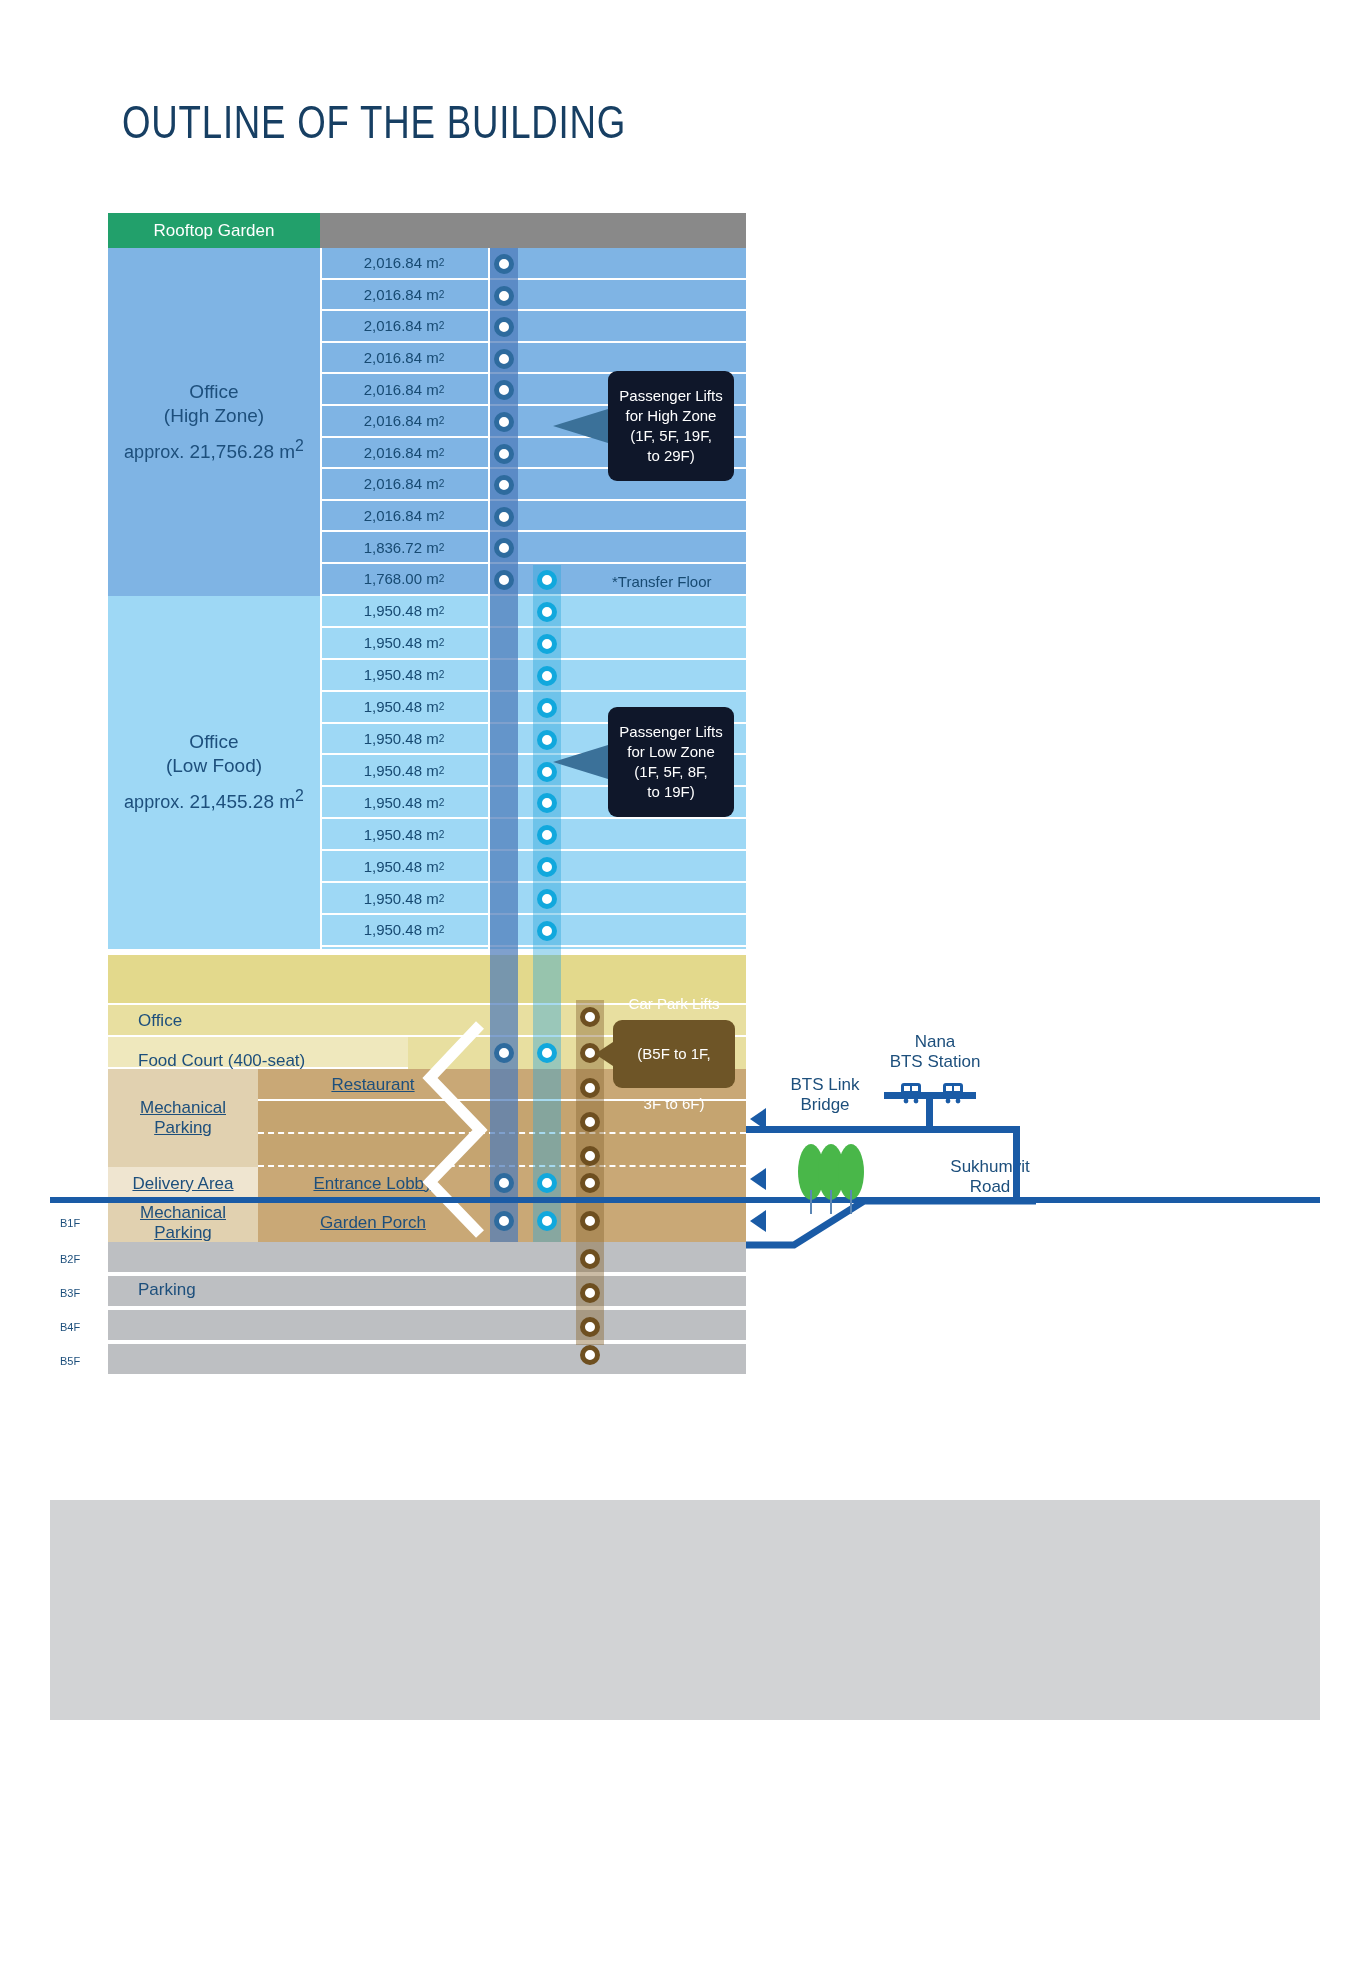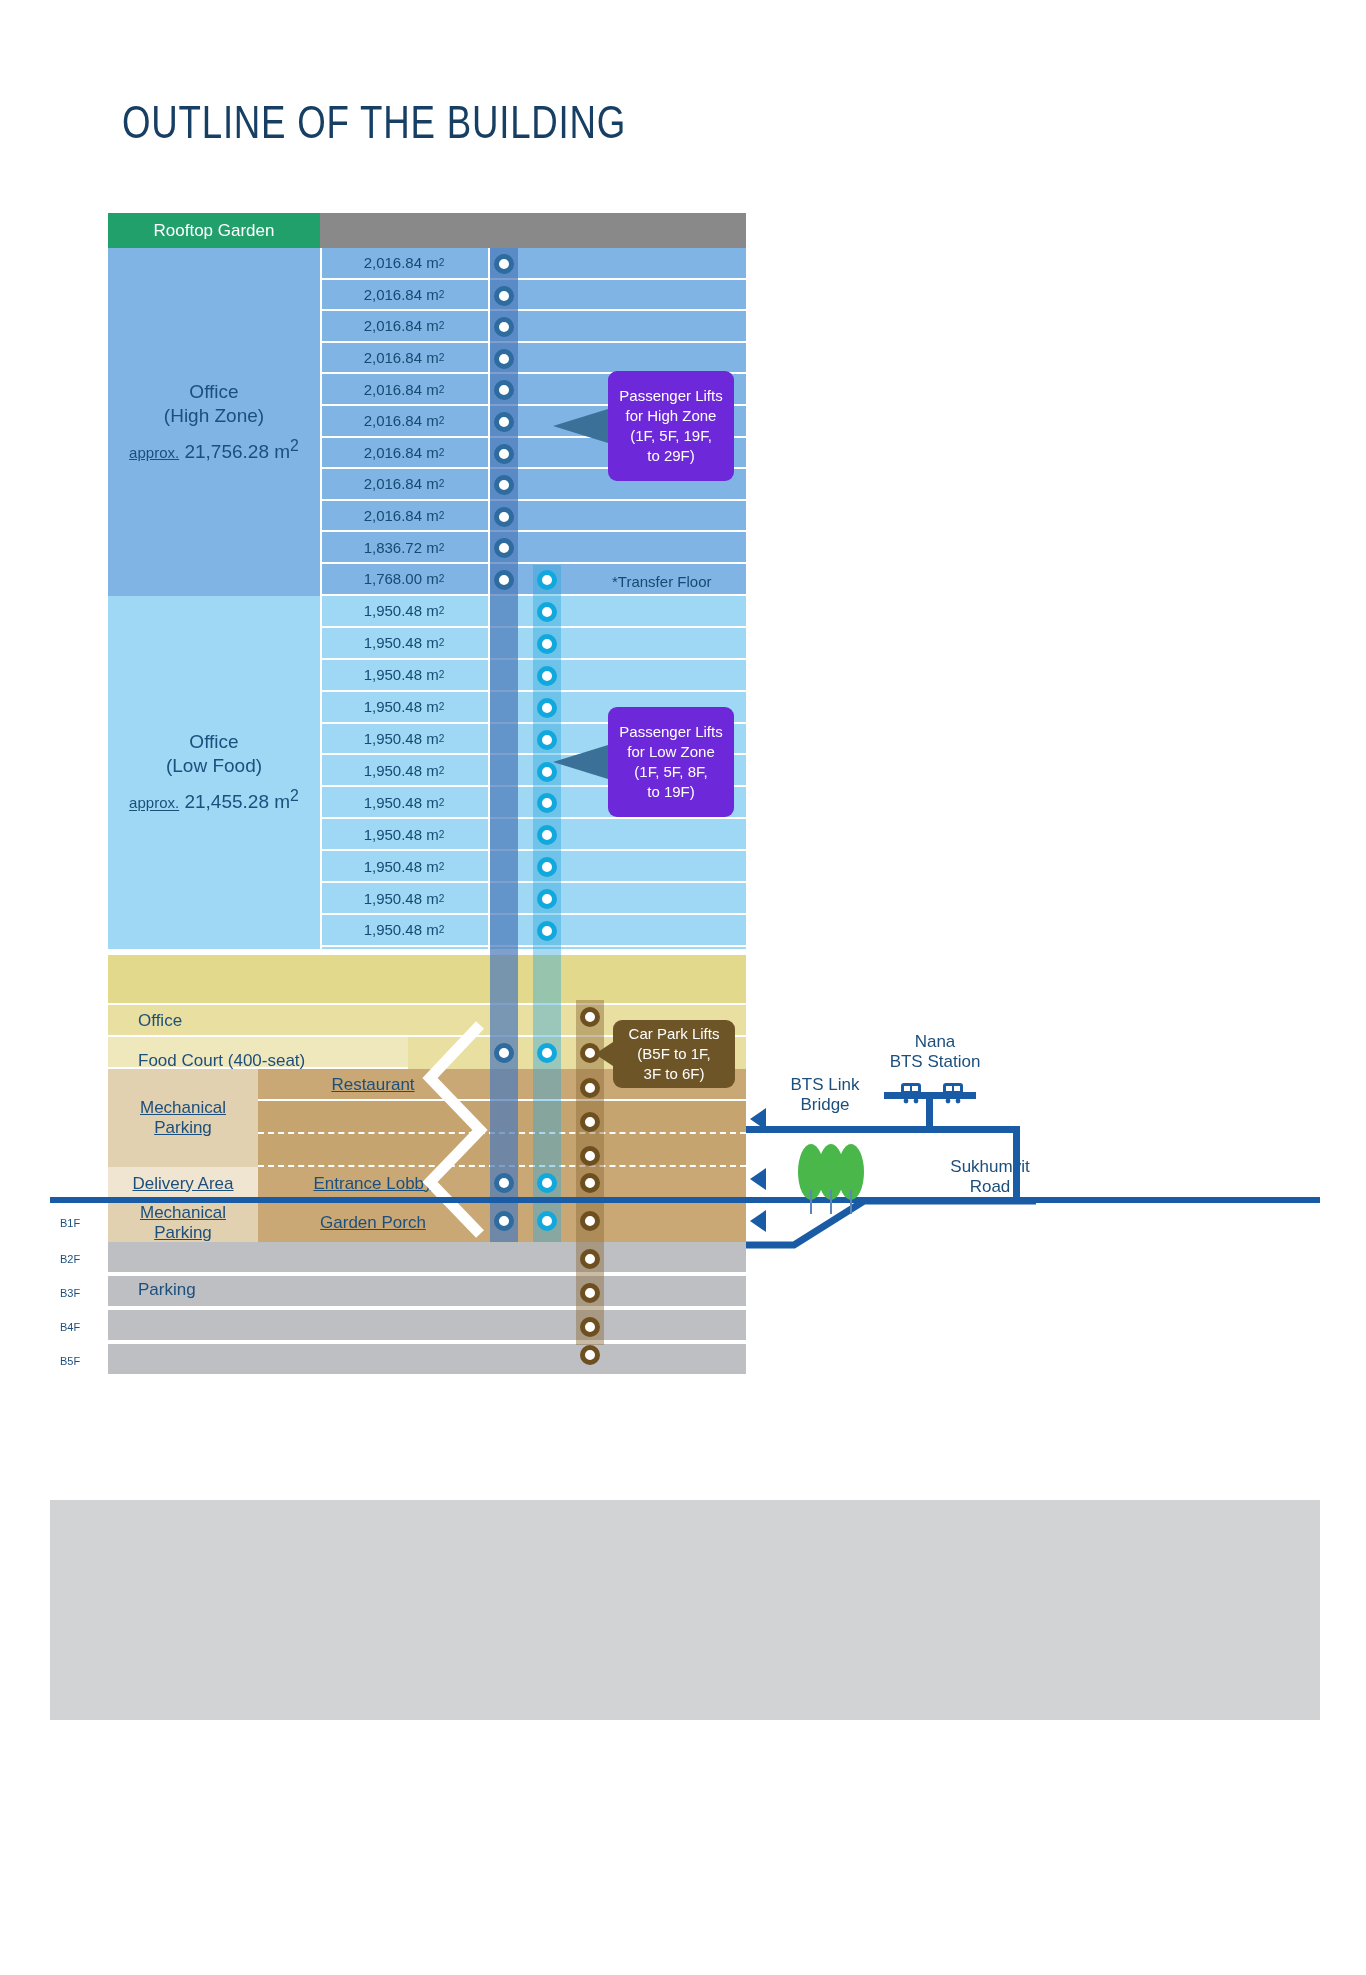--- a/index.html
+++ b/index.html
@@ -23,21 +23,21 @@
   .highzone-bg{position:absolute;left:108px;top:248px;width:638px;height:348px;background:#7fb4e4;}
   .highzone-label{position:absolute;left:108px;top:248px;width:212px;height:348px;
         display:flex;flex-direction:column;align-items:center;justify-content:center;gap:2px;}
   .lowzone-bg{position:absolute;left:108px;top:596px;width:638px;height:353px;background:#9ed8f5;}
   .lowzone-label{position:absolute;left:108px;top:596px;width:212px;height:353px;
         display:flex;flex-direction:column;align-items:center;justify-content:center;gap:2px;}
 
   .zone-name{font-size:19px;}
   .zone-sub{font-size:19px;}
   .zone-area{font-size:19px;margin-top:8px;}
-  .zone-area .approx{font-size:15px;text-decoration:underline;}
+  .zone-area .approx{font-size:18px;}
 
   .floorrow{position:absolute;left:320px;width:426px;box-sizing:border-box;
             border-bottom:2px solid #ffffff;}
   .floorarea{position:absolute;left:0;width:168px;height:100%;
              display:flex;align-items:center;justify-content:center;font-size:15px;color:#174a72;}
   .divline{position:absolute;left:320px;width:2px;background:#ffffff;}
 
   
   .shaft{position:absolute;}
   .shaft-high{background:rgba(78,124,186,.72);}
@@ -46,22 +46,22 @@
 
   .dot{position:absolute;width:20px;height:20px;border-radius:50%;box-sizing:border-box;}
   .dot-high{background:#ffffff;border:5px solid #2e6b9e;}
   .dot-low{background:#ffffff;border:5px solid #11a8dd;}
   .dot-car{background:#ffffff;border:5px solid #6e4f20;}
 
   
   .callout{position:absolute;border-radius:9px;color:#ffffff;text-align:center;
            display:flex;flex-direction:column;align-items:center;justify-content:center;
            font-size:15px;line-height:1.32;padding:6px 10px;box-sizing:border-box;}
-  .callout.blue{background:#6d28d9;}
-  .callout.brown{background:#6e5527;}
+  .callout.blue{background:#0f172a;}
+  .callout.brown{background:#6e5527;gap:30px;}
   .callout .tail{position:absolute;width:0;height:0;}
   .callout.blue .tail{left:-55px;top:50%;margin-top:-17px;
       border-top:17px solid transparent;border-bottom:17px solid transparent;border-right:55px solid #3b7199;}
   .callout.brown .tail{left:-18px;top:50%;margin-top:-12px;
       border-top:12px solid transparent;border-bottom:12px solid transparent;border-right:18px solid #6e5527;}
 
   .transfer-note{position:absolute;font-size:15px;color:#174a72;}
 
   
   .bandbox{position:absolute;box-sizing:border-box;}

